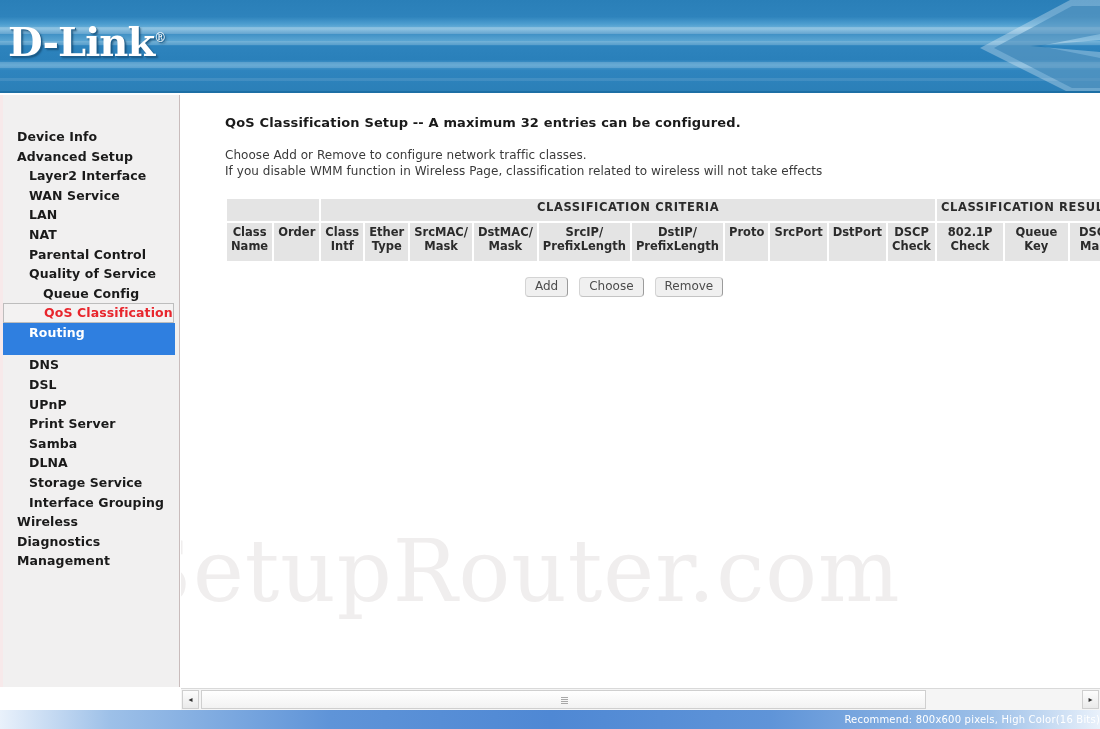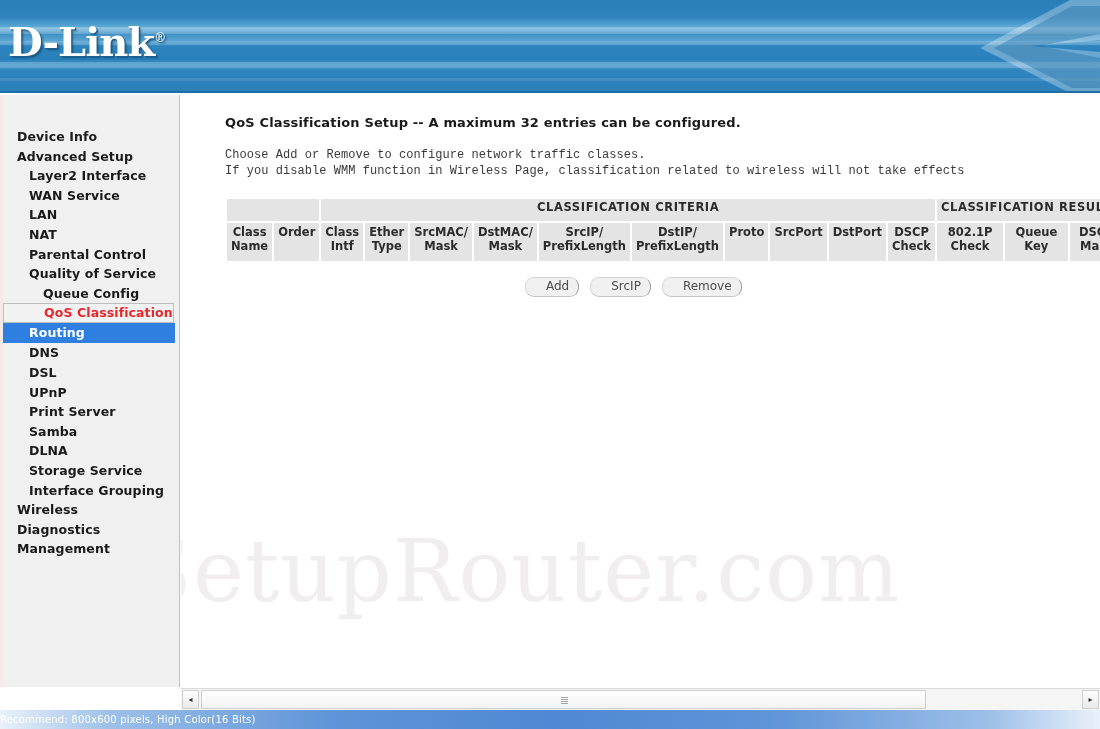--- a/index.html
+++ b/index.html
@@ -130,21 +130,21 @@
     background: #f3f2f2;
     margin-right: 5px;
     box-sizing: border-box;
     height: 20px;
     line-height: 18px;
   }
   .nav-item.selected {
     color: #ffffff;
     background: #2f7fe0;
     margin-right: 4px;
-    height: 20px;
+    height: 32px;
     line-height: 20px;
   }
 
   
   .content {
     position: absolute;
     left: 181px;
     top: 0;
     width: 919px;
     height: 595px;
@@ -175,21 +175,20 @@
     font-weight: bold;
     color: #1a1a1a;
     margin: 0 0 17px 0;
     letter-spacing: 0.15px;
   }
   .desc-line {
     font-size: 12px;
     color: #3a3a3a;
     line-height: 16px;
     letter-spacing: 0.05px;
-    font-family: Liberation Mono, monospace;
   }
 
   
   .table-wrap {
     margin-top: 18px;
     width: 1000px;
   }
   table.qos {
     border-collapse: collapse;
     background: #e9e9e9;
@@ -228,23 +227,23 @@
     padding-left: 300px;
   }
   .btn {
     display: inline-block;
     font-size: 12px;
     color: #4c4c4c;
     background: #f0f0f0;
     border: 1px solid #d4d4d4;
     border-right-color: #9b9b9b;
     border-bottom-color: #c4c4c4;
-    padding: 1px 9px 2px 20px;
+    padding: 1px 9px 2px 9px;
     margin-right: 11px;
-    border-radius: 9px;
+    border-radius: 4px;
     cursor: pointer;
     font-family: "DejaVu Sans", "Liberation Sans", sans-serif;
     line-height: 15px;
   }
 
   
   .hscroll {
     position: absolute;
     left: 181px;
     top: 688px;
@@ -303,21 +302,21 @@
     background: linear-gradient(to right,
         #e9f1fb 0%,
         #9dc0e8 10%,
         #5f94d8 30%,
         #4f88d4 50%,
         #5f94d8 70%,
         #9dc0e8 90%,
         #e9f1fb 100%);
     color: #ffffff;
     font-size: 10px;
-    text-align: left;
+    text-align: right;
     line-height: 19px;
     letter-spacing: 0.2px;
   }
 </style>
 </head>
 <body>
 
 <div id="app">
 
   <div class="banner">
@@ -439,21 +438,21 @@
                   <th class="sub">
                     <span class="th2">DSCP</span>
                     <span class="th2">Mark</span>
                   </th>
                 </tr>
             </thead>
             <tbody id="qos-body"></tbody>
           </table>
         </div>
 
-        <div class="btn-row" id="btn-row"><button class="btn">Add</button><button class="btn">SrcIP</button><button class="btn">Remove</button></div>
+        <div class="btn-row" id="btn-row"><button class="btn">Add</button><button class="btn">Choose</button><button class="btn">Remove</button></div>
       </div>
     </main>
   </div>
 
   <div class="hscroll">
     <div class="hscroll-btn left">◂</div>
     <div class="hscroll-thumb">
       <div class="hscroll-grip"></div>
     </div>
     <div class="hscroll-btn right">▸</div>

